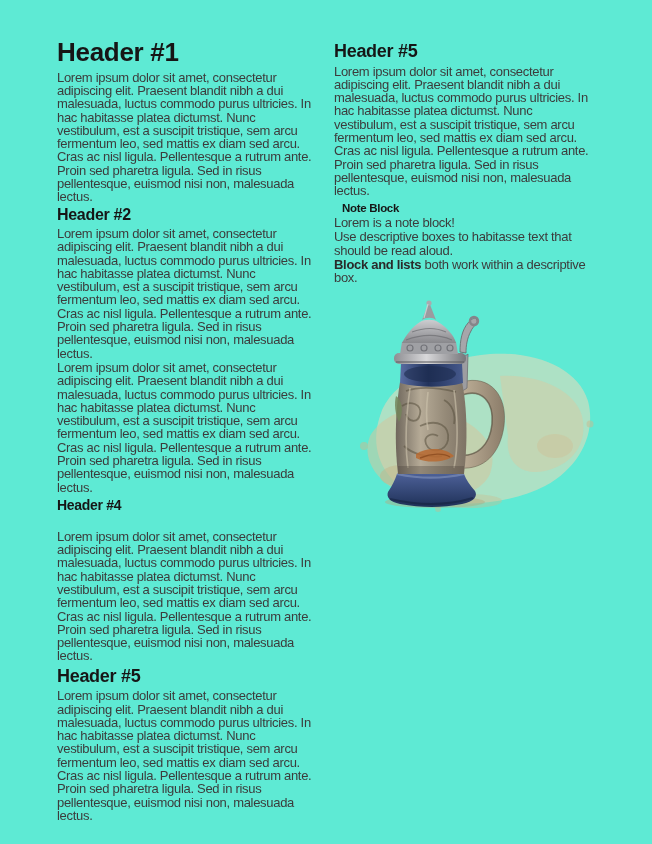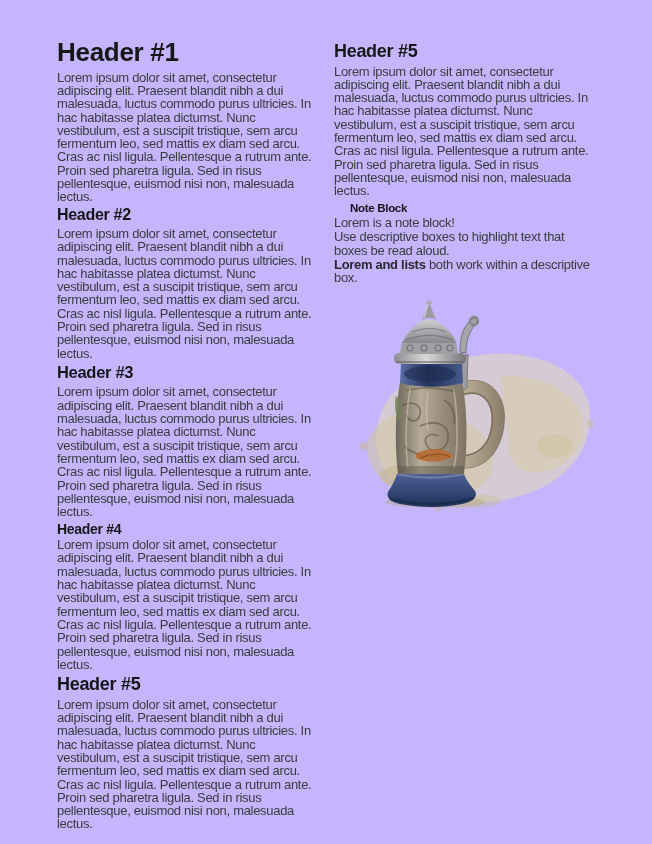--- a/index.html
+++ b/index.html
@@ -1,42 +1,42 @@
 <!DOCTYPE html>
 <html><head>
 <meta charset="utf-8">
 <style>
   * { margin:0; padding:0; box-sizing:border-box; }
   html,body { background:#ffffff; }
   .page {
     position:relative;
     width:652px; height:844px;
-    background:#c4b5fd;
+    background:#5eead4;
     overflow:hidden;
     font-family:"Liberation Sans","DejaVu Sans",sans-serif;
     color:#3c3c3c;
   }
   .col { position:absolute; top:38px; }
   .col-left  { left:57px;  width:258px; }
   .col-right { left:334px; width:262px; }
 
   .body-text {
     font-size:13px;
     line-height:13.3px;
     letter-spacing:-0.3px;
     color:#3c3c3c;
     margin:0 0 1px 0;
   }
   h1,h2,h3,h4,h5,h6 { color:#161616; font-weight:bold; letter-spacing:-0.3px; }
   h1 { font-size:26px;   line-height:1.14; margin:0 0 3px 0; }
   h2 { font-size:16px;   line-height:1.15; margin:2px 0 3px 0; }
   h3 { font-size:16.5px; line-height:1.18; margin:3px 0 3px 0; }
-  h4 { font-size:14px;   line-height:1.2;  margin:3px 0 0 0; }
+  h4 { font-size:14px;   line-height:1.2;  margin:3px 0 16px 0; }
   h5 { font-size:18px;   line-height:1.2;  margin:3px 0 2px 0; }
-  h6 { font-size:11.5px; line-height:1.25; margin:3px 0 1px 16px; }
+  h6 { font-size:11.5px; line-height:1.25; margin:3px 0 1px 8px; }
   .inline-bold { font-weight:bold; color:#2a2a2a; }
 
   .figure {
     position:absolute;
     left:350px; top:296px;
     width:246px; height:218px;
   }
   .figure svg { display:block; width:100%; height:100%; }
 </style>
 </head>
@@ -44,39 +44,38 @@
 
 <div class="page">
 
   <div class="col col-left">
     <h1>Header #1</h1>
     <p class="body-text">Lorem ipsum dolor sit amet, consectetur adipiscing elit. Praesent blandit nibh a dui malesuada, luctus commodo purus ultricies. In hac habitasse platea dictumst. Nunc vestibulum, est a suscipit tristique, sem arcu fermentum leo, sed mattis ex diam sed arcu. Cras ac nisl ligula. Pellentesque a rutrum ante. Proin sed pharetra ligula. Sed in risus pellentesque, euismod nisi non, malesuada lectus.</p>
 
     <h2>Header #2</h2>
     <p class="body-text">Lorem ipsum dolor sit amet, consectetur adipiscing elit. Praesent blandit nibh a dui malesuada, luctus commodo purus ultricies. In hac habitasse platea dictumst. Nunc vestibulum, est a suscipit tristique, sem arcu fermentum leo, sed mattis ex diam sed arcu. Cras ac nisl ligula. Pellentesque a rutrum ante. Proin sed pharetra ligula. Sed in risus pellentesque, euismod nisi non, malesuada lectus.</p>
 
-    <h3>Header #3</h3>
     <p class="body-text">Lorem ipsum dolor sit amet, consectetur adipiscing elit. Praesent blandit nibh a dui malesuada, luctus commodo purus ultricies. In hac habitasse platea dictumst. Nunc vestibulum, est a suscipit tristique, sem arcu fermentum leo, sed mattis ex diam sed arcu. Cras ac nisl ligula. Pellentesque a rutrum ante. Proin sed pharetra ligula. Sed in risus pellentesque, euismod nisi non, malesuada lectus.</p>
 
     <h4>Header #4</h4>
     <p class="body-text">Lorem ipsum dolor sit amet, consectetur adipiscing elit. Praesent blandit nibh a dui malesuada, luctus commodo purus ultricies. In hac habitasse platea dictumst. Nunc vestibulum, est a suscipit tristique, sem arcu fermentum leo, sed mattis ex diam sed arcu. Cras ac nisl ligula. Pellentesque a rutrum ante. Proin sed pharetra ligula. Sed in risus pellentesque, euismod nisi non, malesuada lectus.</p>
 
     <h5>Header #5</h5>
     <p class="body-text">Lorem ipsum dolor sit amet, consectetur adipiscing elit. Praesent blandit nibh a dui malesuada, luctus commodo purus ultricies. In hac habitasse platea dictumst. Nunc vestibulum, est a suscipit tristique, sem arcu fermentum leo, sed mattis ex diam sed arcu. Cras ac nisl ligula. Pellentesque a rutrum ante. Proin sed pharetra ligula. Sed in risus pellentesque, euismod nisi non, malesuada lectus.</p>
   </div>
 
   <div class="col col-right">
     <h5>Header #5</h5>
     <p class="body-text">Lorem ipsum dolor sit amet, consectetur adipiscing elit. Praesent blandit nibh a dui malesuada, luctus commodo purus ultricies. In hac habitasse platea dictumst. Nunc vestibulum, est a suscipit tristique, sem arcu fermentum leo, sed mattis ex diam sed arcu. Cras ac nisl ligula. Pellentesque a rutrum ante. Proin sed pharetra ligula. Sed in risus pellentesque, euismod nisi non, malesuada lectus.</p>
 
     <h6>Note Block</h6>
     <p class="body-text">Lorem is a note block!</p>
 
-    <p class="body-text">Use descriptive boxes to highlight text that boxes be read aloud.</p>
-    <p class="body-text"><span class="inline-bold">Lorem and lists</span><span> both work within a descriptive box.</span></p>
+    <p class="body-text">Use descriptive boxes to habitasse text that should be read aloud.</p>
+    <p class="body-text"><span class="inline-bold">Block and lists</span><span> both work within a descriptive box.</span></p>
   </div>
 
   <div class="figure">
     <svg viewBox="0 0 246 218" xmlns="http://www.w3.org/2000/svg">
       <defs>
         <linearGradient id="bodyGrad" x1="0" y1="0" x2="1" y2="0">
           <stop offset="0" stop-color="#6f675c"></stop>
           <stop offset="0.35" stop-color="#b6ab97"></stop>
           <stop offset="0.7" stop-color="#958a78"></stop>
           <stop offset="1" stop-color="#7e7365"></stop>

